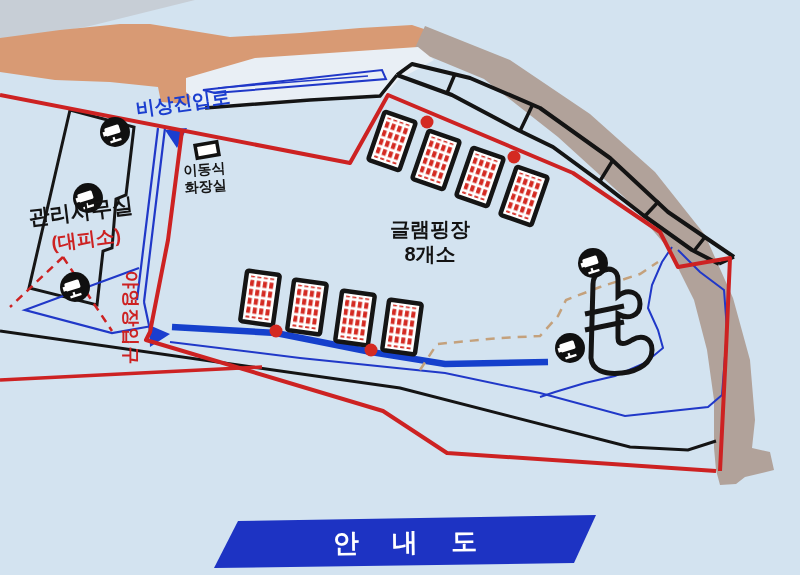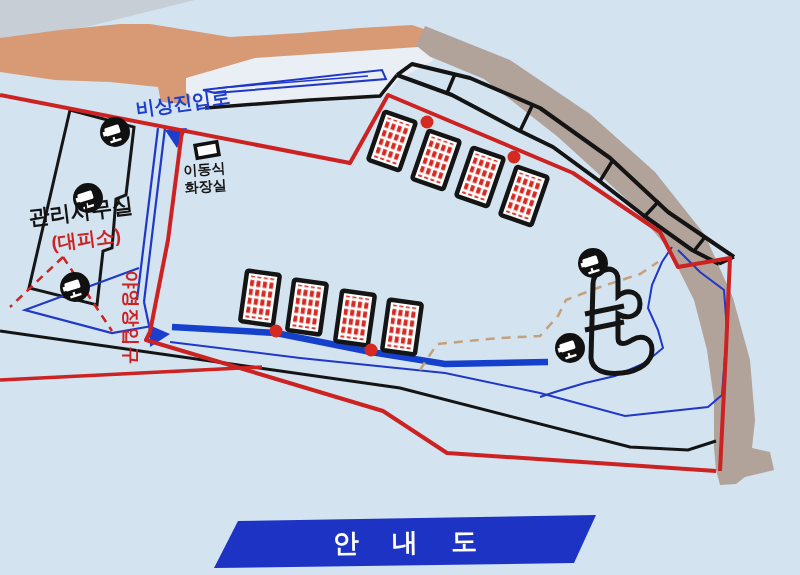--- a/index.html
+++ b/index.html
@@ -157,18 +157,22 @@
 
 <div class="lbl" id="lbl-toilet">
   <div>이동식</div>
   <div>화장실</div>
 </div>
 
 <div class="lbl" id="lbl-office">관리사무실</div>
 
 <div class="lbl" id="lbl-shelter">(대피소)</div>
 
+<div class="lbl" id="lbl-glamping">
+  <div>글램핑장</div>
+  <div>8개소</div>
+</div>
 
 <div class="lbl" id="lbl-entrance">야영장입구</div>
 
 <div class="lbl" id="lbl-banner">안 내 도</div>
 
 </div>
 
 </body></html>

